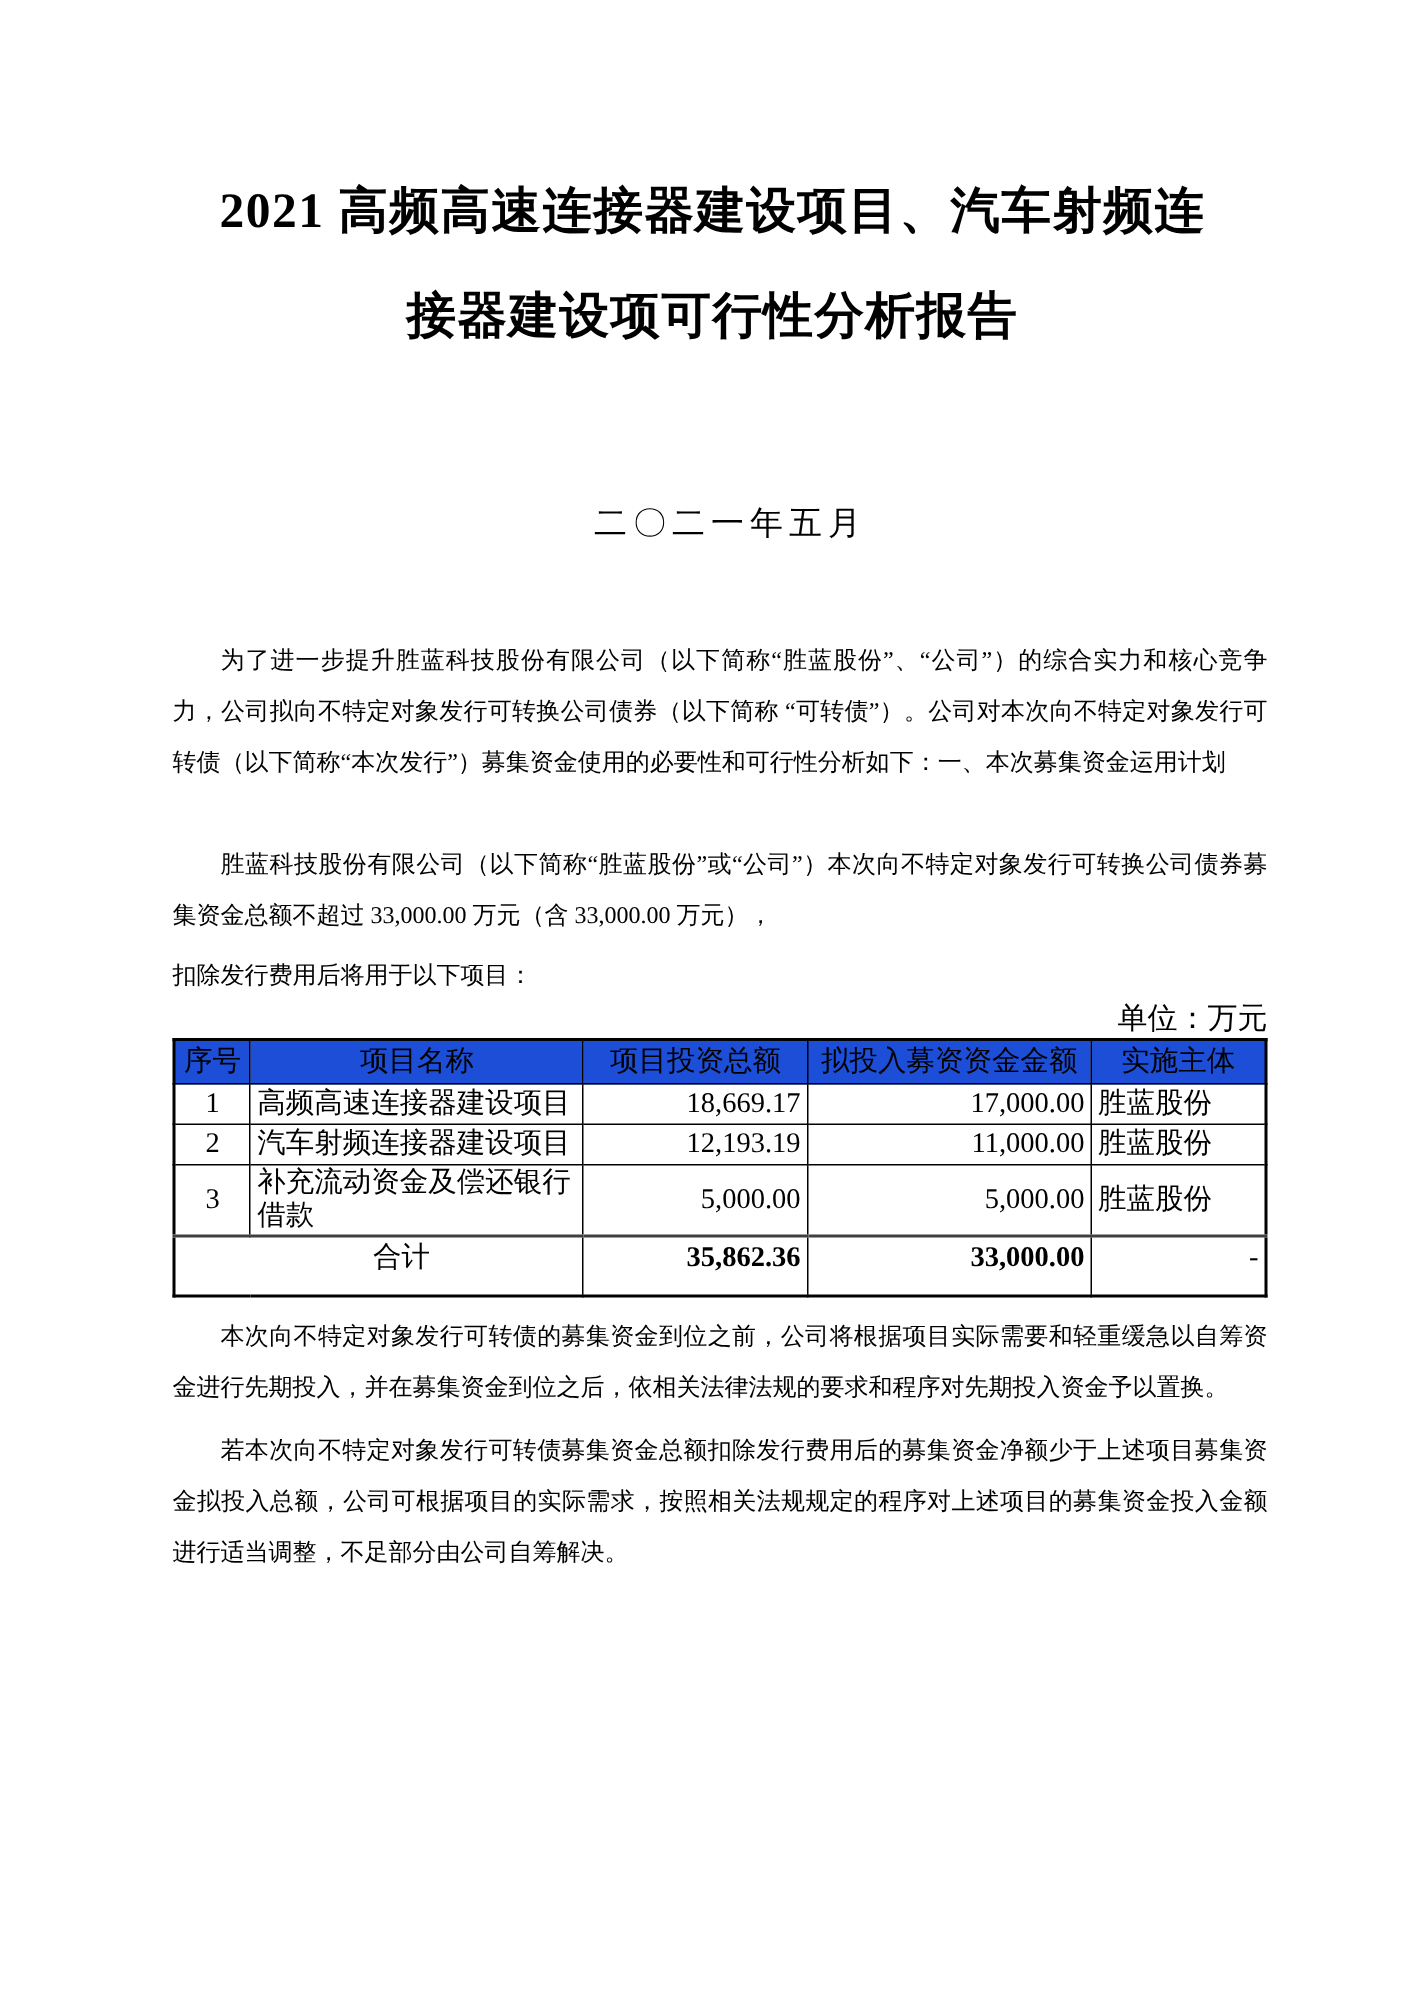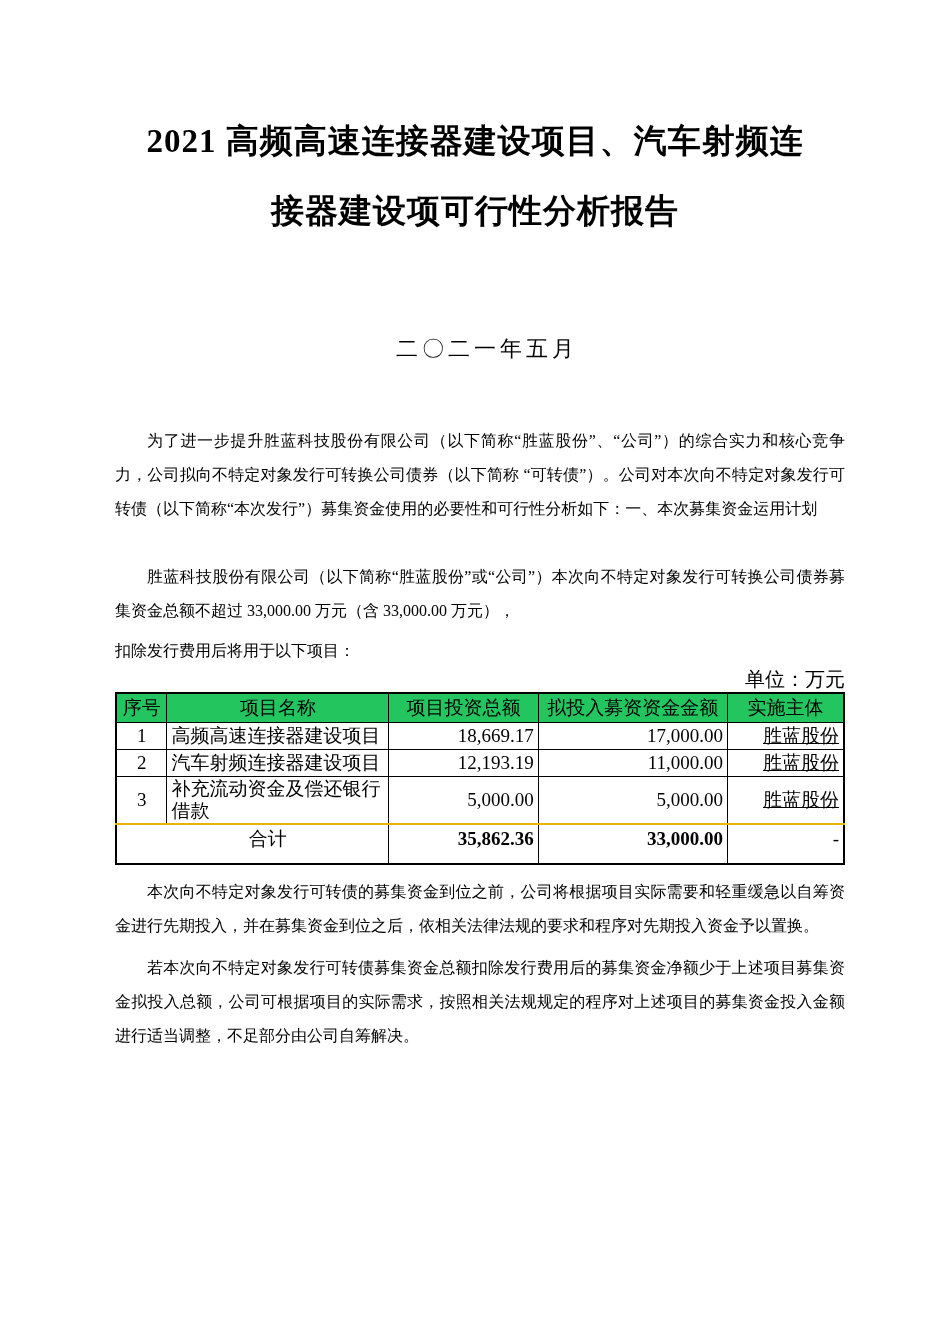--- a/index.html
+++ b/index.html
@@ -35,34 +35,34 @@
     font-size: 20px; line-height: 22px;
     text-align: right; margin-top: 0;
   }
   table.fund-table {
     width: 100%; margin-top: 2px;
     border-collapse: collapse; table-layout: fixed;
     border: 2px solid #000;
     font-size: 19px;
   }
   .fund-table th {
-    background: #22c55e; font-weight: normal;
+    background: #1d4ed8; font-weight: normal;
     border: 1px solid #000; padding: 3px 4px;
     text-align: center; line-height: 22px;
   }
   .fund-table td {
     border: 1px solid #000; padding: 1px 4px;
     line-height: 22px; height: 24px;
   }
   .cell-no { text-align: center; }
   .cell-name { text-align: left; padding-left: 8px; }
   .cell-amount { text-align: right; padding-right: 12px; }
-  .cell-entity { text-align: right; text-decoration: underline; }
+  .cell-entity { text-align: left; }
   .total-row td {
-    border-top: 2px solid #eab308;
+    border-top: 2px solid #404040;
     height: 34px; vertical-align: top; padding-top: 3px; padding-left: 34px;
   }
   .total-row .cell-amount { font-weight: bold; }
   .total-label { text-align: center; }
   .total-dash { text-align: right; padding-right: 8px; }
   .p-pre { margin-top: 10px; }
   .p-adjust { margin-top: 8px; }
 </style>
 </head>
 <body>

